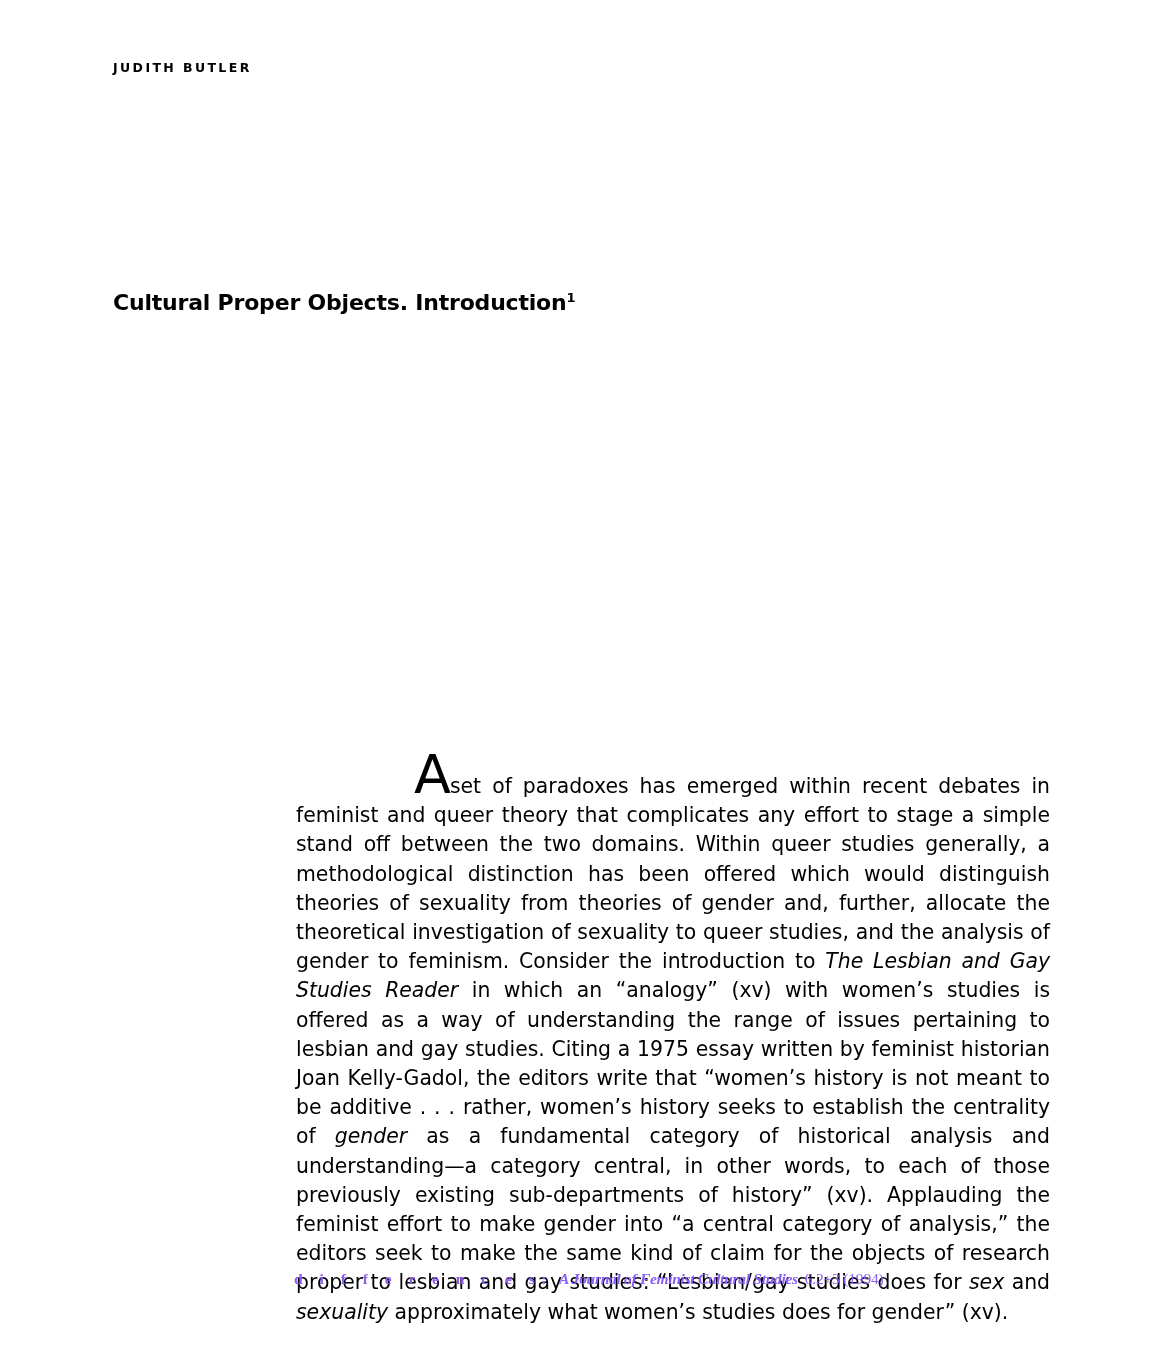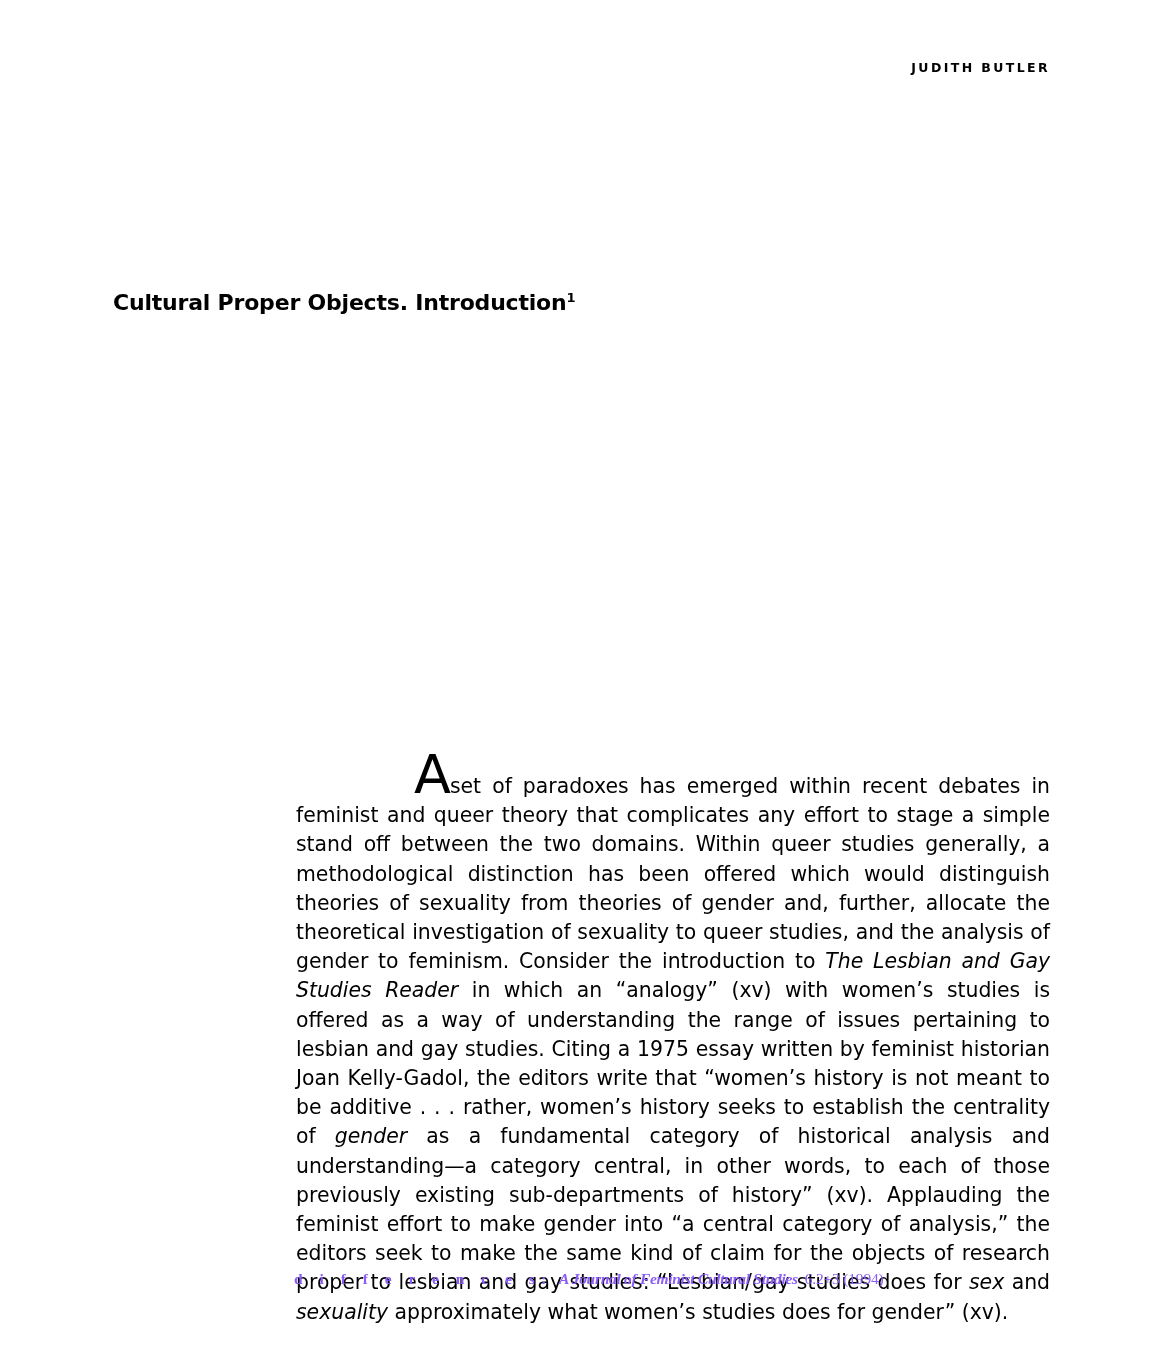--- a/index.html
+++ b/index.html
@@ -15,21 +15,21 @@
     color: #000000;
     overflow: hidden;
   }
 
   
   .running-head {
     position: absolute;
     top: 60px;
     left: 113px;
     width: 937px;
-    text-align: right;
+    text-align: left;
     font-family: "DejaVu Sans", sans-serif;
     font-weight: bold;
     font-size: 12.5px;
     letter-spacing: 2.4px;
     color: #000000;
   }
 
   
   .article-title {
     position: absolute;

